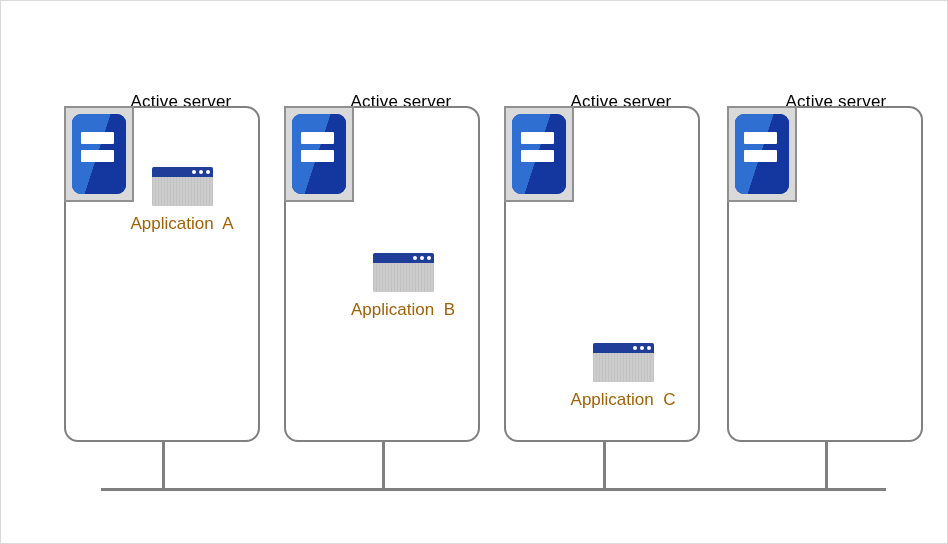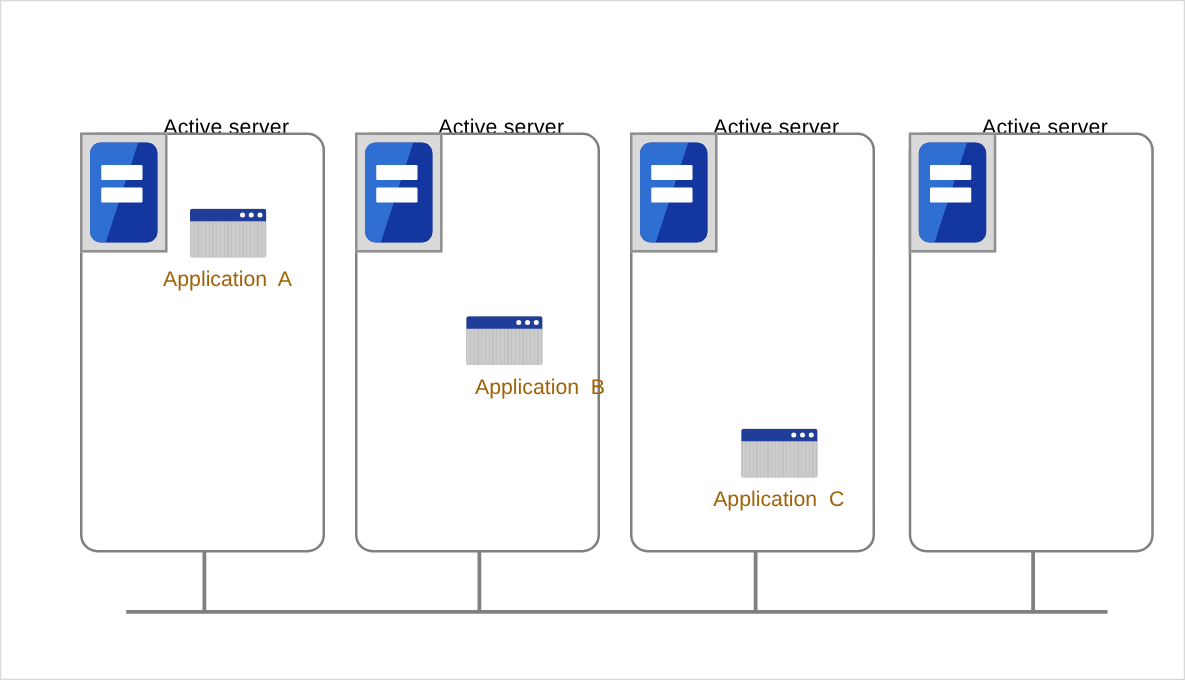--- a/index.html
+++ b/index.html
@@ -179,21 +179,21 @@
 
   <div class="app-group" style="left:321px; top:252px; width:162px;">
     <div class="app-icon" style="left:51px; top:0;">
       <div class="app-body"></div>
       <div class="app-titlebar">
         <span class="app-dot d1"></span>
         <span class="app-dot d2"></span>
         <span class="app-dot d3"></span>
       </div>
     </div>
-    <div class="app-label" style="left:0; top:46px; width:162px;text-align:right;">Application  B</div>
+    <div class="app-label" style="left:0; top:46px; width:162px;">Application  B</div>
   </div>
 
   <div class="server-title" style="left:503px; top:38px; width:234px;">
     <div>Active server</div>
     <div>Server 3</div>
   </div>
 
   <div class="server-box" style="left:503px; top:105px; width:196px; height:336px;"></div>
 
   <div class="server-icon" style="left:503px; top:105px; width:70px; height:96px;">

